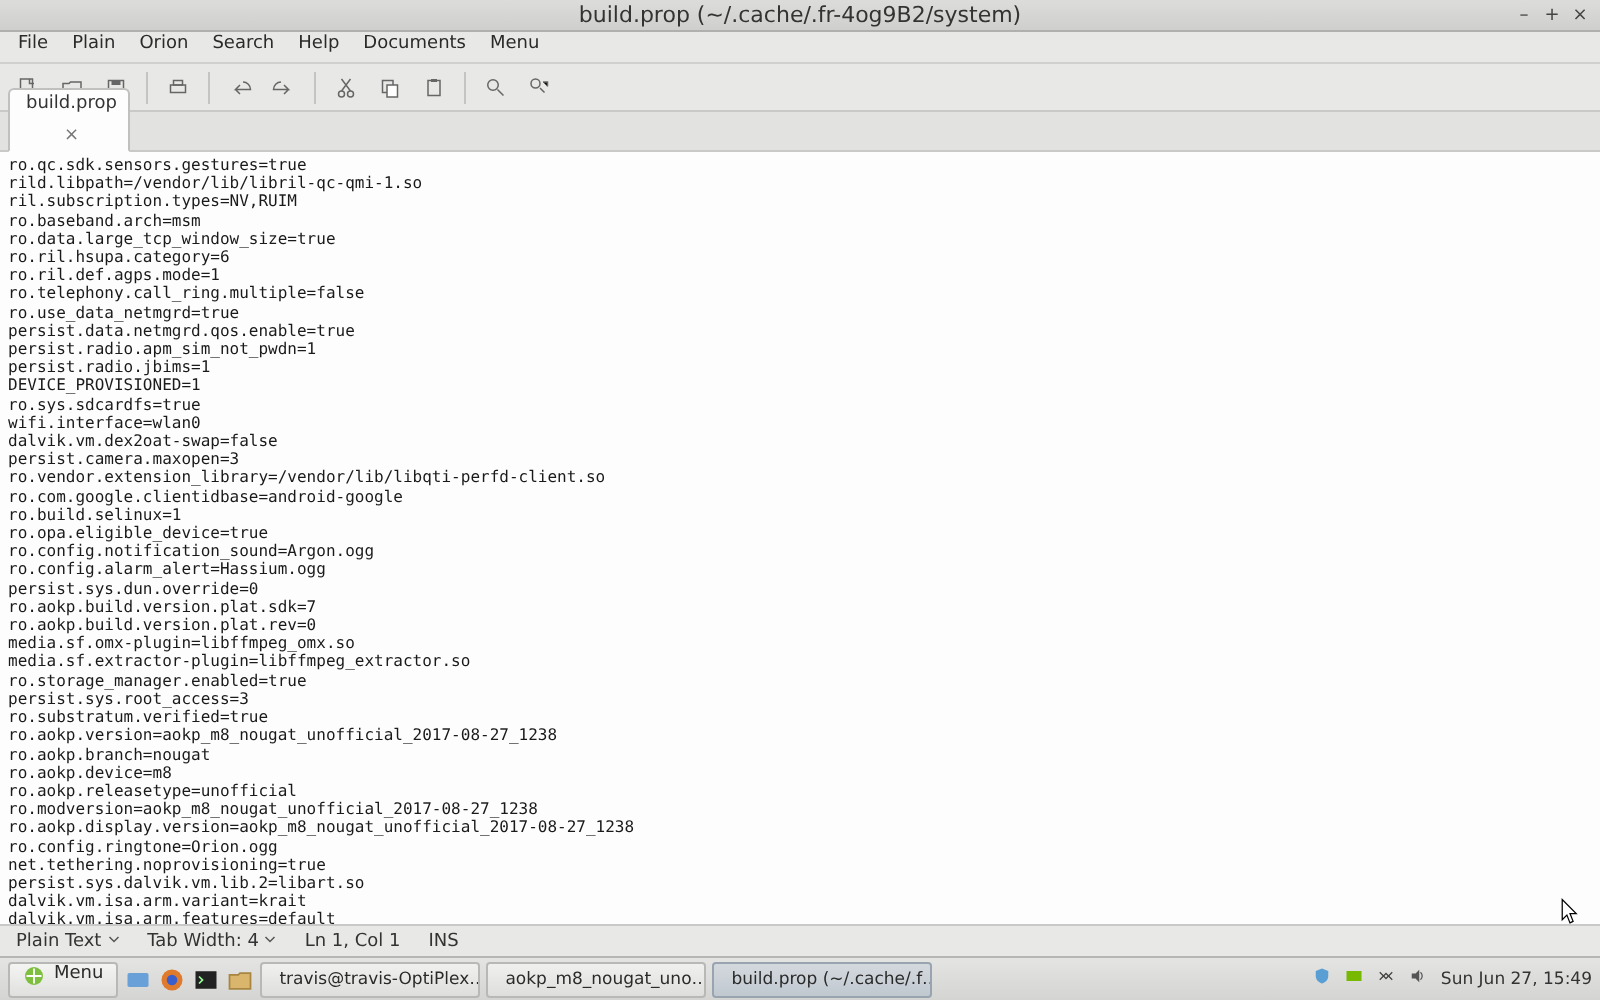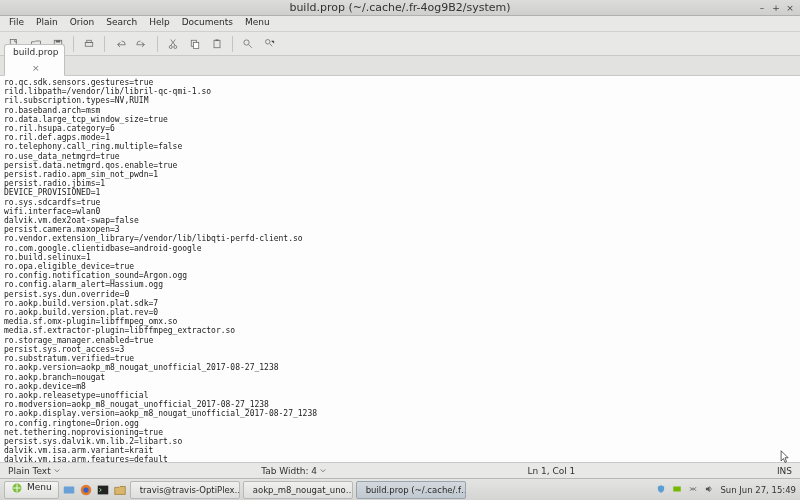--- a/index.html
+++ b/index.html
@@ -13,21 +13,21 @@
   .menubar span { padding: 1px 5px; color: #2a2a2a; }
   .toolbar { height: 24px; background: #e8e8e6; display: flex; align-items: center; padding: 0 4px; gap: 2px; border-bottom: 1px solid #c9c9c7; }
   .tbtn { width: 20px; height: 18px; display: inline-flex; align-items: center; justify-content: center; color: #555; border-radius: 2px; }
   .tbtn svg { width: 12px; height: 12px; }
   .tsep { width: 1px; height: 16px; background: #c4c4c2; margin: 0 3px; }
   .tabbar { height: 20px; background: #e2e2e0; display: flex; align-items: flex-end; padding: 0 4px; border-bottom: 1px solid #c9c9c7; }
   .tab { background: #fdfdfd; border: 1px solid #c0c0be; border-bottom: 1px solid #fdfdfd; padding: 2px 6px 2px 8px; border-radius: 3px 3px 0 0; display: flex; align-items: center; gap: 6px; font-size: 9px; color: #333; margin-bottom: -1px; flex-direction: column; }
   .tab .x { color: #777; font-size: 9px; }
   .editor { flex: 1; background: #fdfdfd; overflow: auto; position: relative; }
   .editor pre { font-family: "DejaVu Sans Mono", "Liberation Mono", monospace; font-size: 8px; line-height: 9.2px; color: #1a1a1a; padding: 2px 4px; white-space: pre; }
-  .statusbar { height: 16px; background: #e8e8e6; border-top: 1px solid #c9c9c7; display: flex; align-items: center; justify-content: space-between; gap: 14px; padding: 0 8px; color: #333; font-size: 9px; }
+  .statusbar { height: 16px; background: #e8e8e6; border-top: 1px solid #c9c9c7; display: flex; align-items: center; justify-content: flex-start; gap: 14px; padding: 0 8px; color: #333; font-size: 9px; }
   .statusbar .sitem svg { width: 6px; height: 6px; vertical-align: middle; }
   .taskbar { height: 22px; background: linear-gradient(#e4e4e2, #d4d4d2); border-top: 1px solid #b6b6b4; display: flex; align-items: center; padding: 0 4px; gap: 3px; }
   .tbItem { height: 18px; background: linear-gradient(#f0f0ee, #dedede); border: 1px solid #b8b8b6; border-radius: 2px; display: inline-flex; align-items: center; padding: 0 5px; gap: 4px; color: #2a2a2a; font-size: 8.5px; max-width: 110px; overflow: hidden; white-space: nowrap; text-overflow: ellipsis; }
   .tbItem.active { background: linear-gradient(#d4d9de, #c0c8d0); border-color: #98a4b0; }
   .tbSpacer { flex: 1; }
   .tray { display: flex; align-items: center; gap: 6px; color: #333; font-size: 8.5px; }
   .tray svg { width: 10px; height: 10px; }
   .menubtn { height: 18px; background: linear-gradient(#f4f4f2, #e0e0de); border: 1px solid #b8b8b6; border-radius: 2px; display: inline-flex; padding: 0 6px; gap: 4px; color: #2a2a2a; font-size: 9px; }
   .qicon { width: 14px; height: 14px; display: inline-flex; align-items: center; justify-content: center; }
   .cursor { position: absolute; right: 10px; bottom: 34px; pointer-events: none; }

